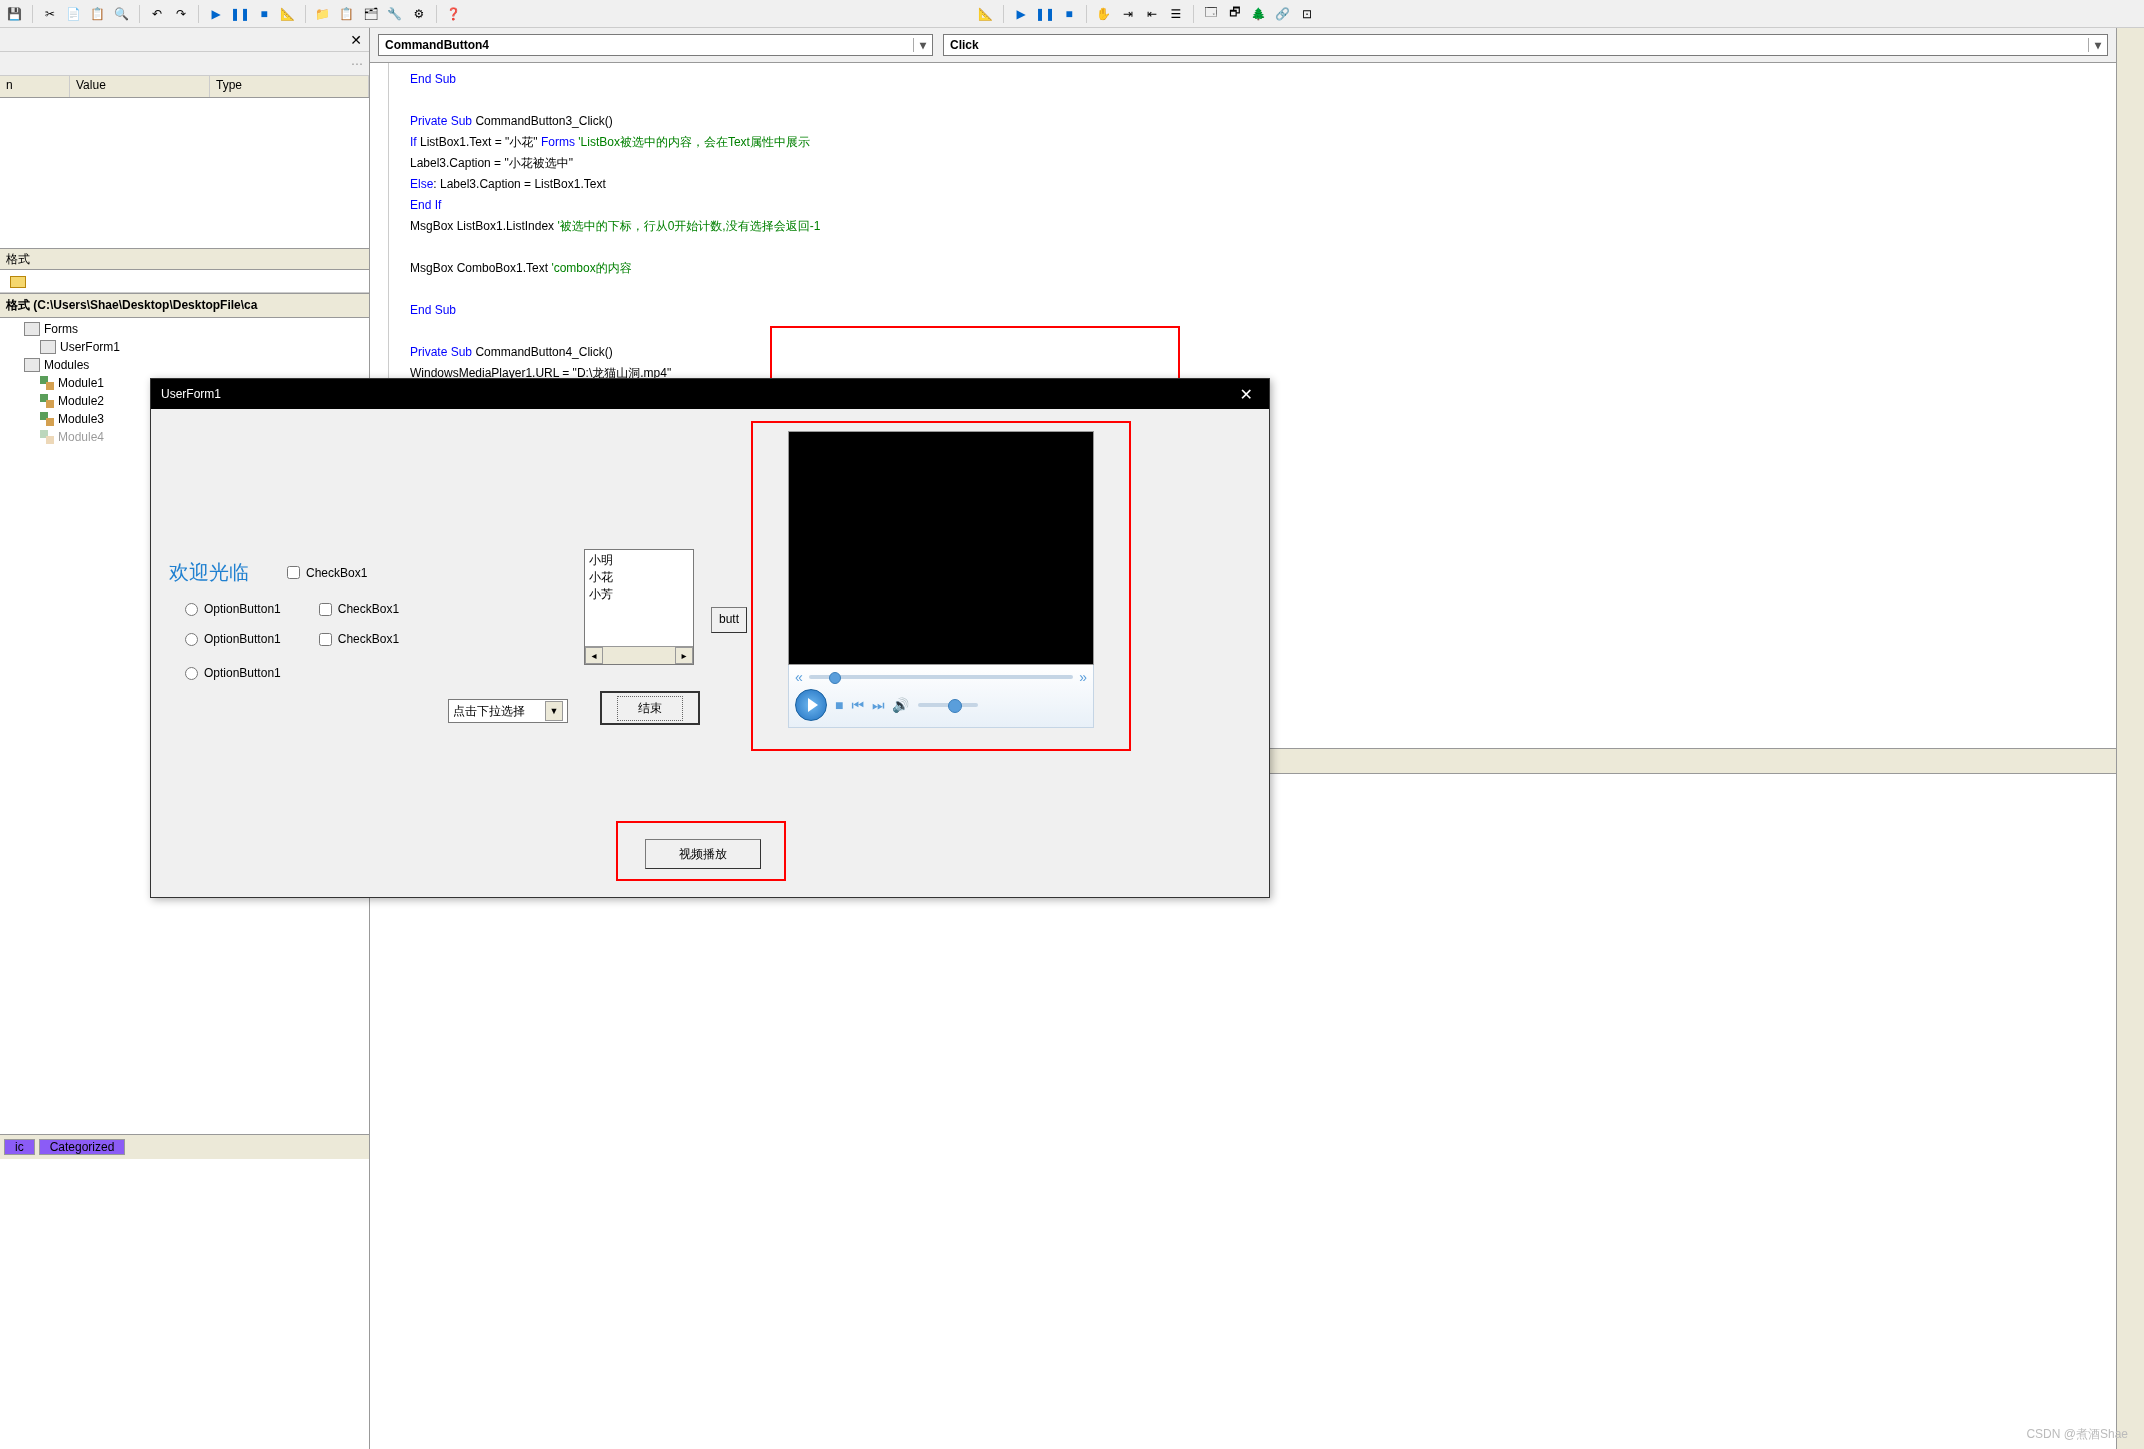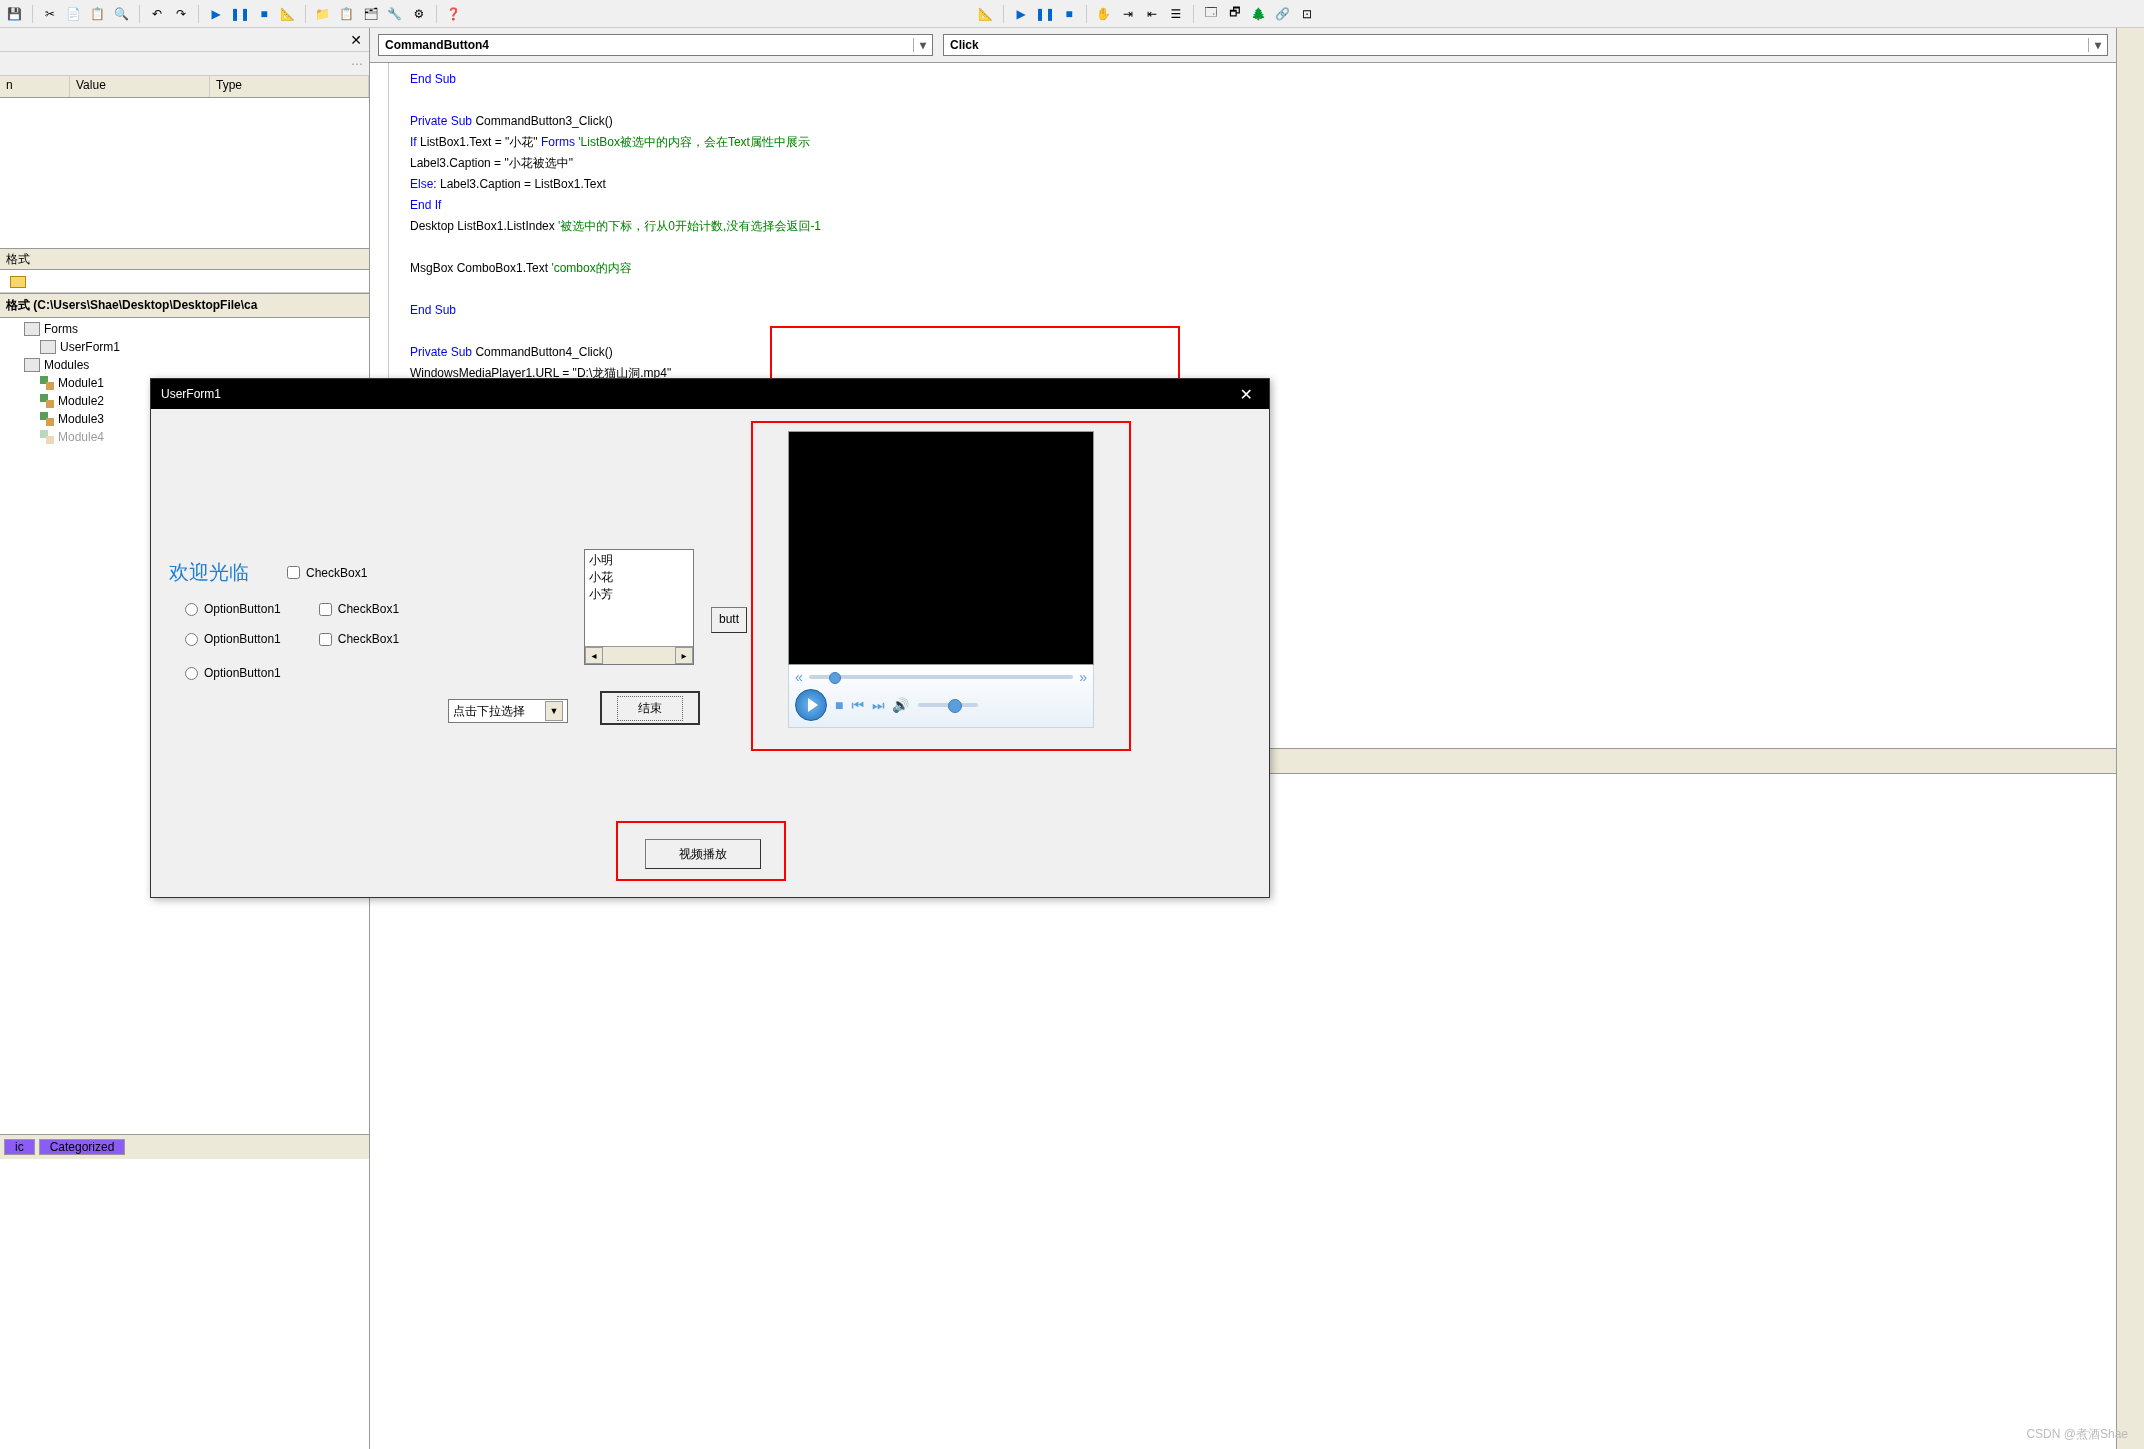--- a/index.html
+++ b/index.html
@@ -221,21 +221,21 @@
           <span class="dd-arrow">▾</span>
         </div>
     </div>
     <div class="code-area"><span class="kw">End Sub</span>
 
 <span class="kw">Private Sub</span><span> CommandButton3_Click()</span>
 <span class="kw">If</span><span> ListBox1.Text = "小花" </span><span class="kw">Forms </span><span class="cm">'ListBox被选中的内容，会在Text属性中展示</span>
 <span>Label3.Caption = "小花被选中"</span>
 <span class="kw">Else</span><span>: Label3.Caption = ListBox1.Text</span>
 <span class="kw">End If</span>
-<span>Desktop ListBox1.ListIndex </span><span class="cm">'被选中的下标，行从0开始计数,没有选择会返回-1</span>
+<span>MsgBox ListBox1.ListIndex </span><span class="cm">'被选中的下标，行从0开始计数,没有选择会返回-1</span>
 
 <span>MsgBox ComboBox1.Text </span><span class="cm">'combox的内容</span>
 
 <span class="kw">End Sub</span>
 
 <span class="kw">Private Sub</span><span> CommandButton4_Click()</span>
 <span>WindowsMediaPlayer1.URL = "D:\龙猫山洞.mp4"</span>
 <span class="kw">End Sub</span>
 
 <span class="kw">Private Sub</span><span> UserForm_Click()</span>

